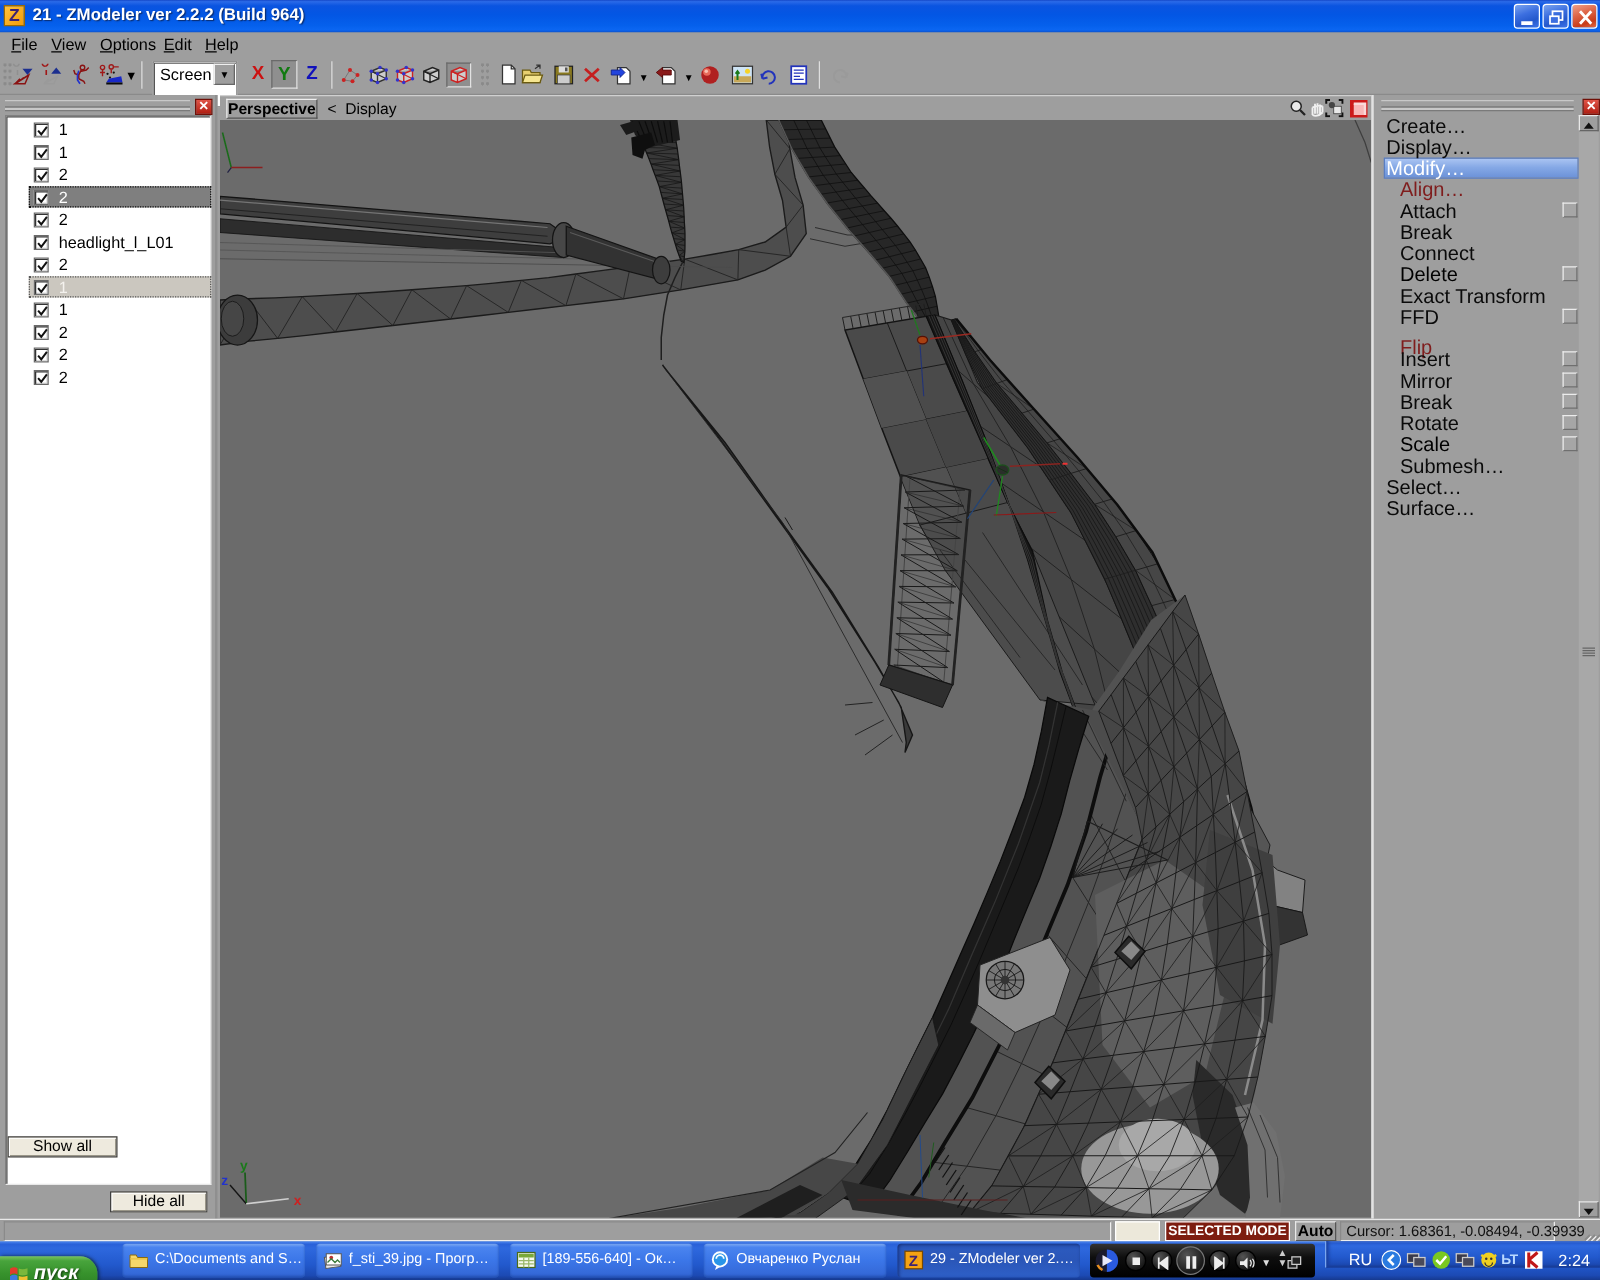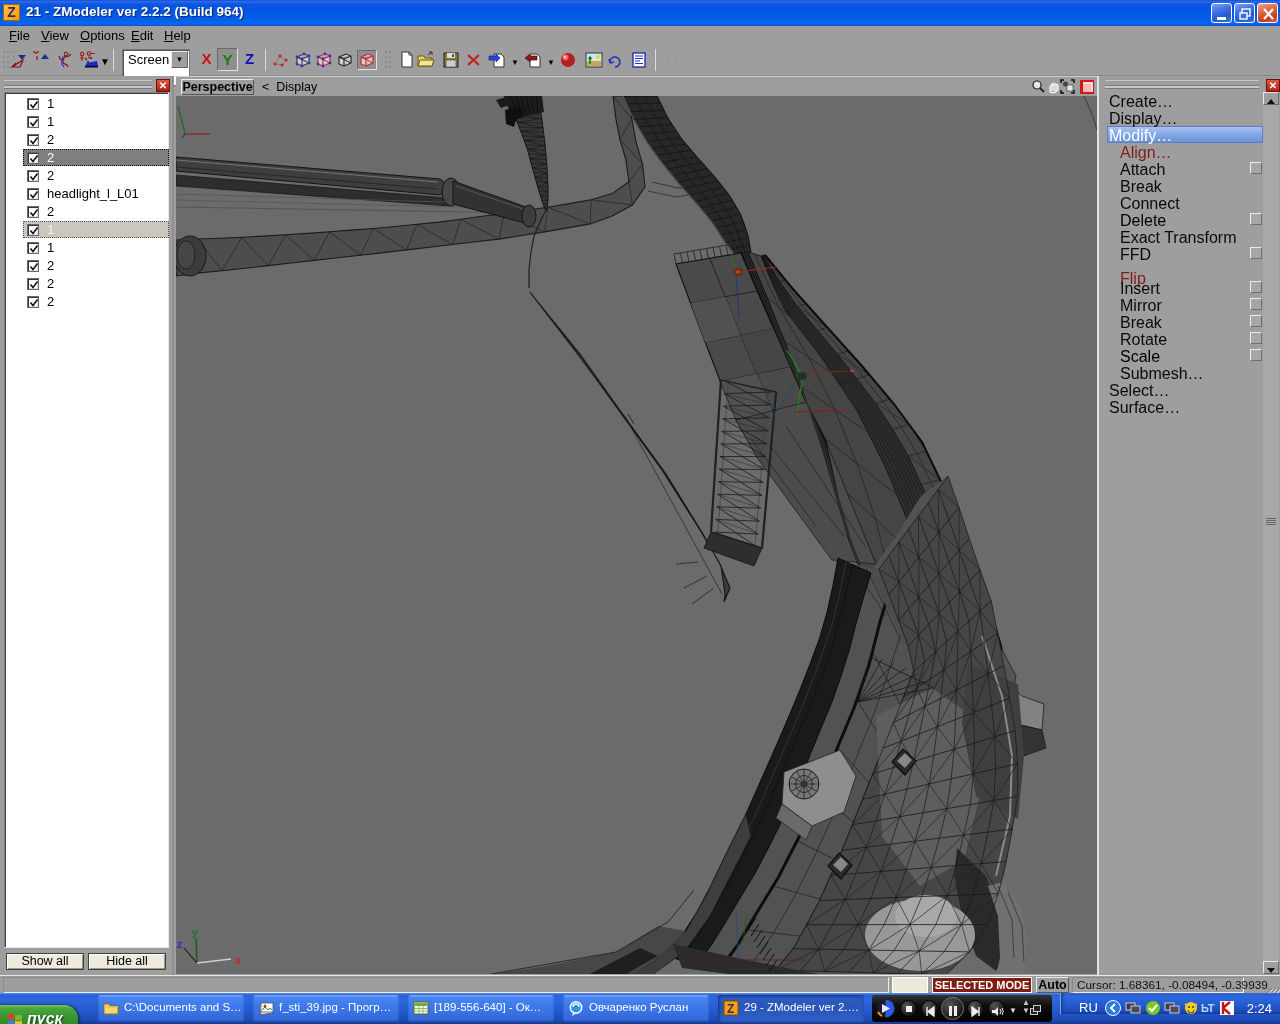--- a/index.html
+++ b/index.html
@@ -342,21 +342,21 @@
       </div>
       <div class="row" style="top:201px">
         <span class="cb">
           <svg width="12" height="12" viewBox="0 0 12 12">
             <path d="M2.5,5.5 L5,8.5 L9.5,2.5" stroke="#111" stroke-width="1.6" fill="none"></path>
           </svg>
         </span>
         <span class="rowlab" style="">2</span>
       </div>
     </div>
-    <div class="pbtn" style="left:6px;top:877px;width:78px">Show all</div>
+    <div class="pbtn" style="left:6px;top:833px;width:88px">Show all</div>
     <div class="pbtn" style="left:88px;top:877px;width:78px">Hide all</div>
   </div>
 <div id="vheader" class="abs">
     <div id="persp" class="abs">Perspective</div>
     <div class="abs" style="left:86px;top:3px;font-size:12.5px">&lt;&nbsp;&nbsp;Display</div>
     <div class="vico abs" style="left:855px"><svg width="15" height="15" viewBox="0 0 15 15">
         <circle cx="6" cy="6" r="4" fill="#e8e8e8" stroke="#222" stroke-width="1.2"></circle>
         <path d="M9,9 L13,13" stroke="#222" stroke-width="1.8"></path>
       </svg></div>
     <div class="vico abs" style="left:870px"><svg width="15" height="15" viewBox="0 0 15 15">

